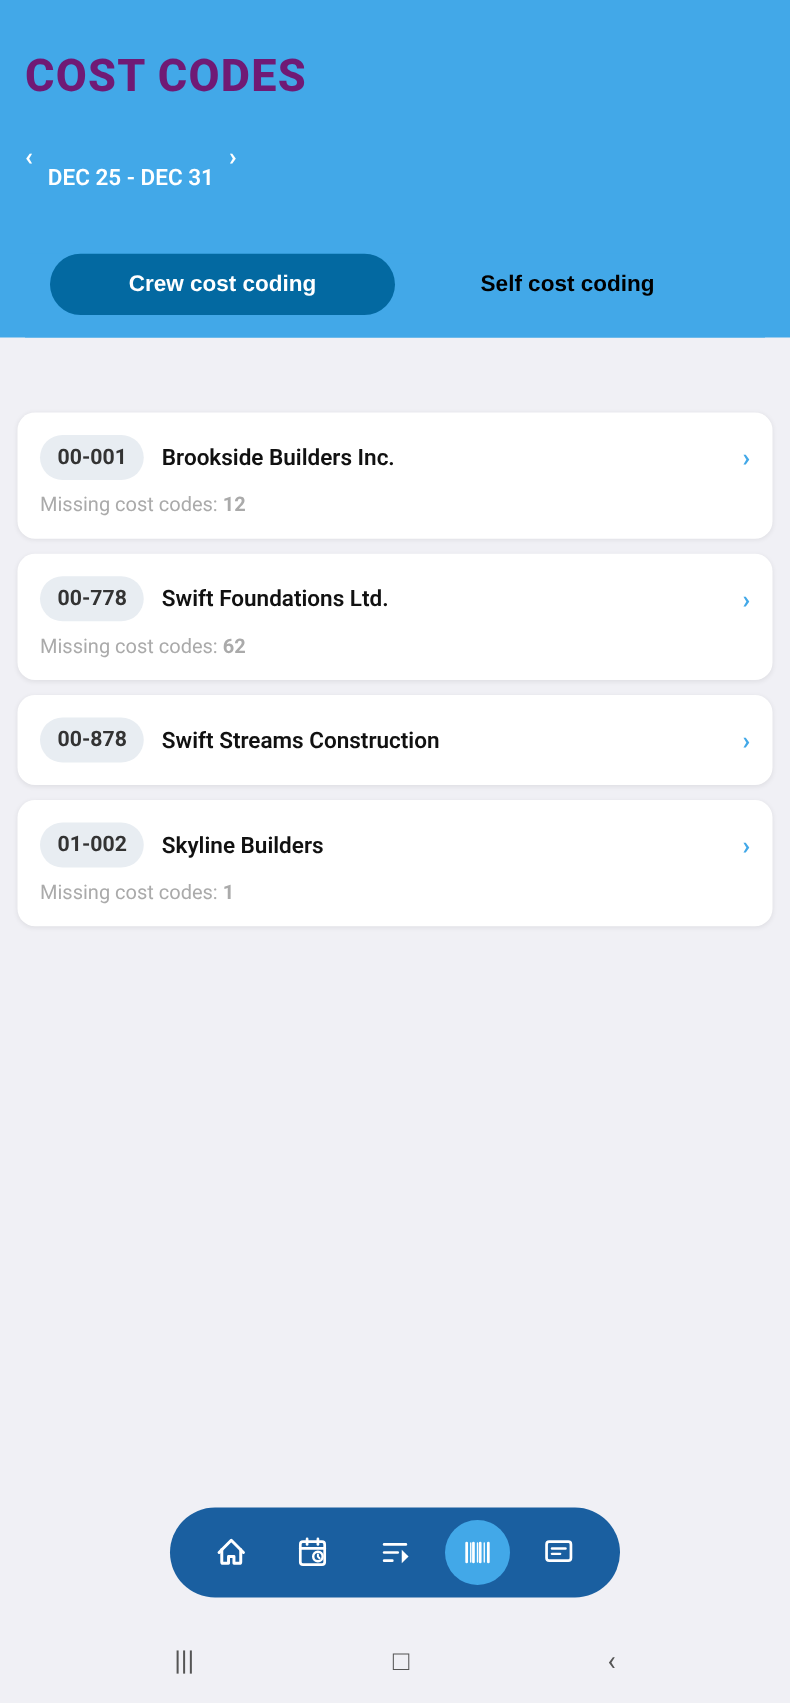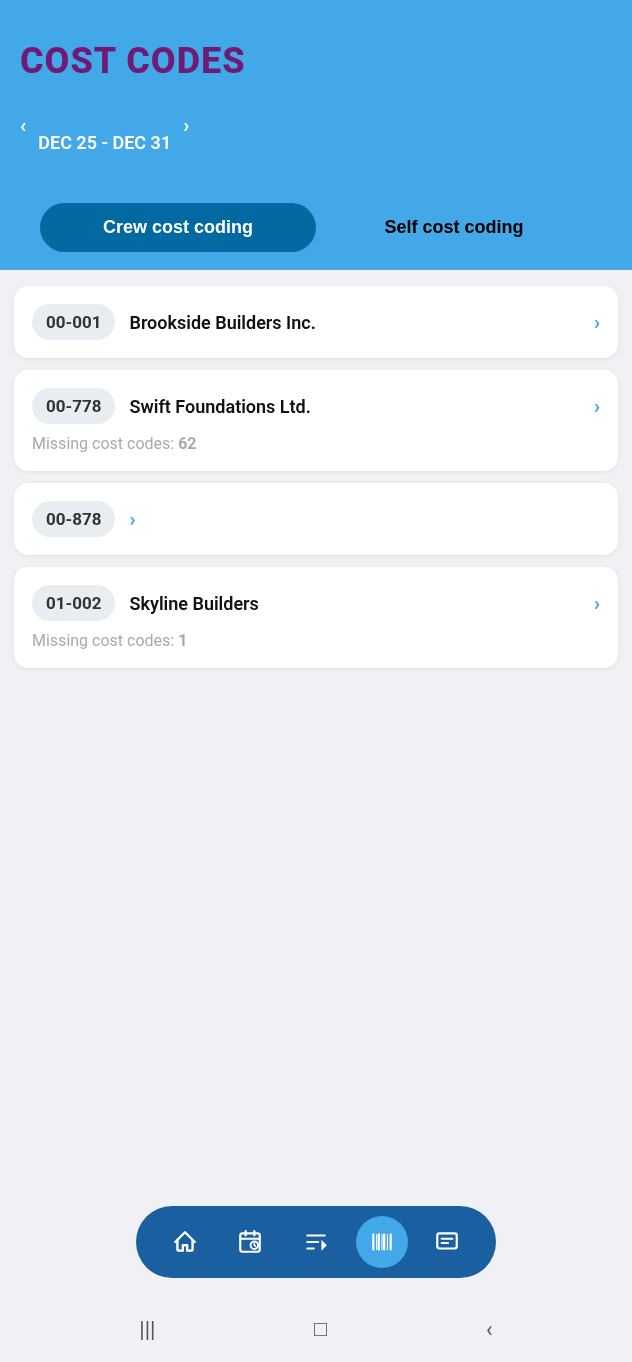--- a/index.html
+++ b/index.html
@@ -72,20 +72,21 @@
     }
 
     
     .content {
       background: #f0f0f5;
       flex: 1;
       padding: 16px 14px 0 14px;
       display: flex;
       flex-direction: column;
       gap: 12px;
+      margin-top: 44px;
     }
 
     
     .card {
       background: #fff;
       border-radius: 14px;
       padding: 18px 18px 18px 18px;
       box-shadow: 0 1px 4px rgba(0,0,0,0.07);
     }
     .card-row {
@@ -201,37 +202,42 @@
 </div>
 
 <div class="content">
 
   <div class="card">
     <div class="card-row">
       <span class="code-badge">00-001</span>
       <span class="card-name">Brookside Builders Inc.</span>
       <span class="card-chevron">›</span>
     </div>
+    <div class="missing-label">
+      <span>Missing cost codes:</span>
+      <span class="missing-count">  12</span>
+    </div>
   </div>
 
   <div class="card">
     <div class="card-row">
       <span class="code-badge">00-778</span>
       <span class="card-name">Swift Foundations Ltd.</span>
       <span class="card-chevron">›</span>
     </div>
     <div class="missing-label">
       <span>Missing cost codes:</span>
       <span class="missing-count">  62</span>
     </div>
   </div>
 
   <div class="card">
     <div class="card-row">
       <span class="code-badge">00-878</span>
+      <span class="card-name">Swift Streams Construction</span>
       <span class="card-chevron">›</span>
     </div>
   </div>
 
   <div class="card">
     <div class="card-row">
       <span class="code-badge">01-002</span>
       <span class="card-name">Skyline Builders</span>
       <span class="card-chevron">›</span>
     </div>

